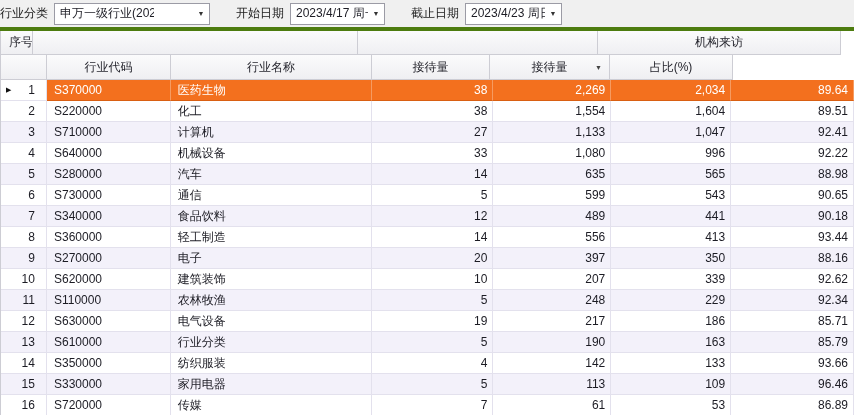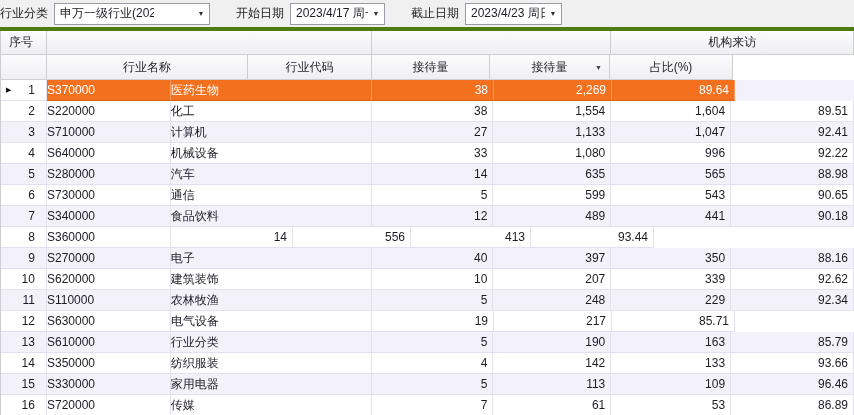--- a/index.html
+++ b/index.html
@@ -45,32 +45,32 @@
     border-right:1px solid var(--header-line);
     border-bottom:1px solid var(--header-line);
     background:linear-gradient(var(--header-bg-top),var(--header-bg-bottom));
     display:flex;align-items:center;justify-content:center;
     color:#26262e;position:relative;white-space:nowrap;overflow:hidden;
   }
   .band-row .hcell{height:24px;}
   .col-row .hcell{height:25px;}
   .hcell.left{justify-content:flex-start;padding-left:8px;}
   .sort-icon{position:absolute;right:7px;top:9px;font-size:7px;color:#444;}
-  .b0{width:46px}.b1{width:325px}.b2{width:240px}.b3{width:243px}
+  .b0{width:32px}.b1{width:325px}.b2{width:240px}.b3{width:243px}
   .c0{width:46px}.c1{width:124px}.c2{width:201px}.c3{width:122px}.c4{width:118px}.c5{width:120px}.c6{width:123px}
   
   .row{display:flex;height:21px;background:#fff;}
   .row.odd{background:var(--alt-row-bg);}
   .cell{
     border-right:1px solid var(--grid-line);
     border-bottom:1px solid var(--grid-line);
     display:flex;align-items:center;white-space:nowrap;overflow:hidden;
     position:relative;
   }
-  .al{justify-content:flex-start;padding-left:0;}
+  .al{justify-content:flex-start;padding-left:7px;}
   .ar{justify-content:flex-end;padding-right:5px;}
   .cell.c0{padding-right:11px;justify-content:flex-end;}
   .row.sel .cell:not(.c0){
     background:var(--selected-row-bg);color:var(--selected-row-text);
     border-right-color:rgba(255,255,255,0.30);
     border-bottom-color:#d95f12;
   }
   .row.sel .cell.c0{background:#fff;}
   .rowind{position:absolute;left:5px;top:6px;font-size:7px;color:#111;}
 </style>
@@ -99,22 +99,22 @@
 
   <div class="hrow band-row">
     <div class="hcell b0 left">序号</div>
     <div class="hcell b1"></div>
     <div class="hcell b2"></div>
     <div class="hcell b3">机构来访</div>
   </div>
 
   <div class="hrow col-row">
     <div class="hcell c0"></div>
+    <div class="hcell c1">行业代码</div>
     <div class="hcell c2">行业名称</div>
-    <div class="hcell c1">行业代码</div>
     <div class="hcell c4">接待量</div>
     <div class="hcell c5">
       <span>接待量</span>
       <span class="sort-icon">▼</span>
     </div>
     <div class="hcell c6">占比(%)</div>
   </div>
 
   <div id="table-body">
       <div class="row odd sel">
@@ -127,20 +127,23 @@
         </div>
         <div class="cell c2 al">
           <span>医药生物</span>
         </div>
         <div class="cell c3 ar">
           <span>38</span>
         </div>
         <div class="cell c4 ar">
           <span>2,269</span>
         </div>
+        <div class="cell c5 ar">
+          <span>2,034</span>
+        </div>
         <div class="cell c6 ar">
           <span>89.64</span>
         </div>
       </div>
       <div class="row">
         <div class="cell c0 ar">
           <span>2</span>
         </div>
         <div class="cell c1 al">
           <span>S220000</span>
@@ -276,20 +279,23 @@
           <span>90.18</span>
         </div>
       </div>
       <div class="row">
         <div class="cell c0 ar">
           <span>8</span>
         </div>
         <div class="cell c1 al">
           <span>S360000</span>
         </div>
+        <div class="cell c2 al">
+          <span>轻工制造</span>
+        </div>
         <div class="cell c3 ar">
           <span>14</span>
         </div>
         <div class="cell c4 ar">
           <span>556</span>
         </div>
         <div class="cell c5 ar">
           <span>413</span>
         </div>
         <div class="cell c6 ar">
@@ -300,21 +306,21 @@
         <div class="cell c0 ar">
           <span>9</span>
         </div>
         <div class="cell c1 al">
           <span>S270000</span>
         </div>
         <div class="cell c2 al">
           <span>电子</span>
         </div>
         <div class="cell c3 ar">
-          <span>40</span>
+          <span>20</span>
         </div>
         <div class="cell c4 ar">
           <span>397</span>
         </div>
         <div class="cell c5 ar">
           <span>350</span>
         </div>
         <div class="cell c6 ar">
           <span>88.16</span>
         </div>
@@ -373,20 +379,23 @@
           <span>S630000</span>
         </div>
         <div class="cell c2 al">
           <span>电气设备</span>
         </div>
         <div class="cell c3 ar">
           <span>19</span>
         </div>
         <div class="cell c4 ar">
           <span>217</span>
+        </div>
+        <div class="cell c5 ar">
+          <span>186</span>
         </div>
         <div class="cell c6 ar">
           <span>85.71</span>
         </div>
       </div>
       <div class="row odd">
         <div class="cell c0 ar">
           <span>13</span>
         </div>
         <div class="cell c1 al">

